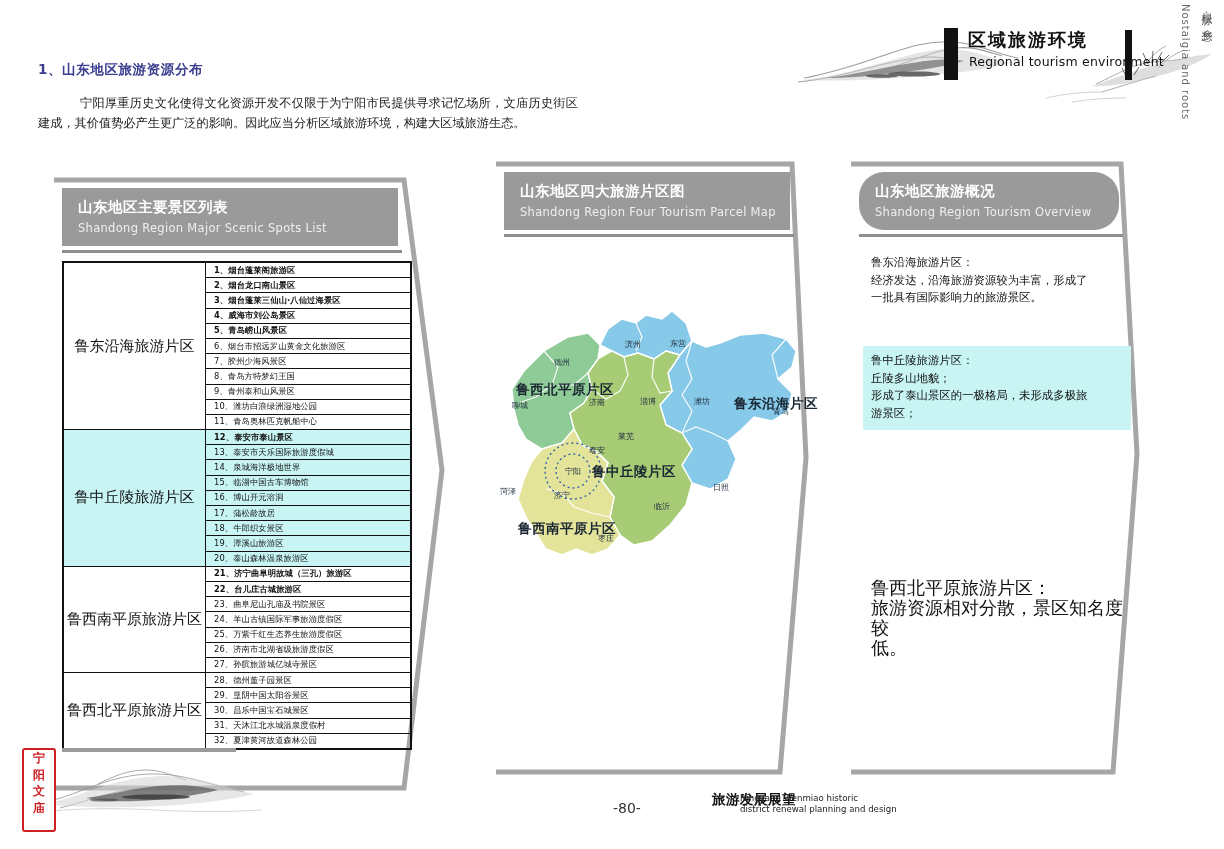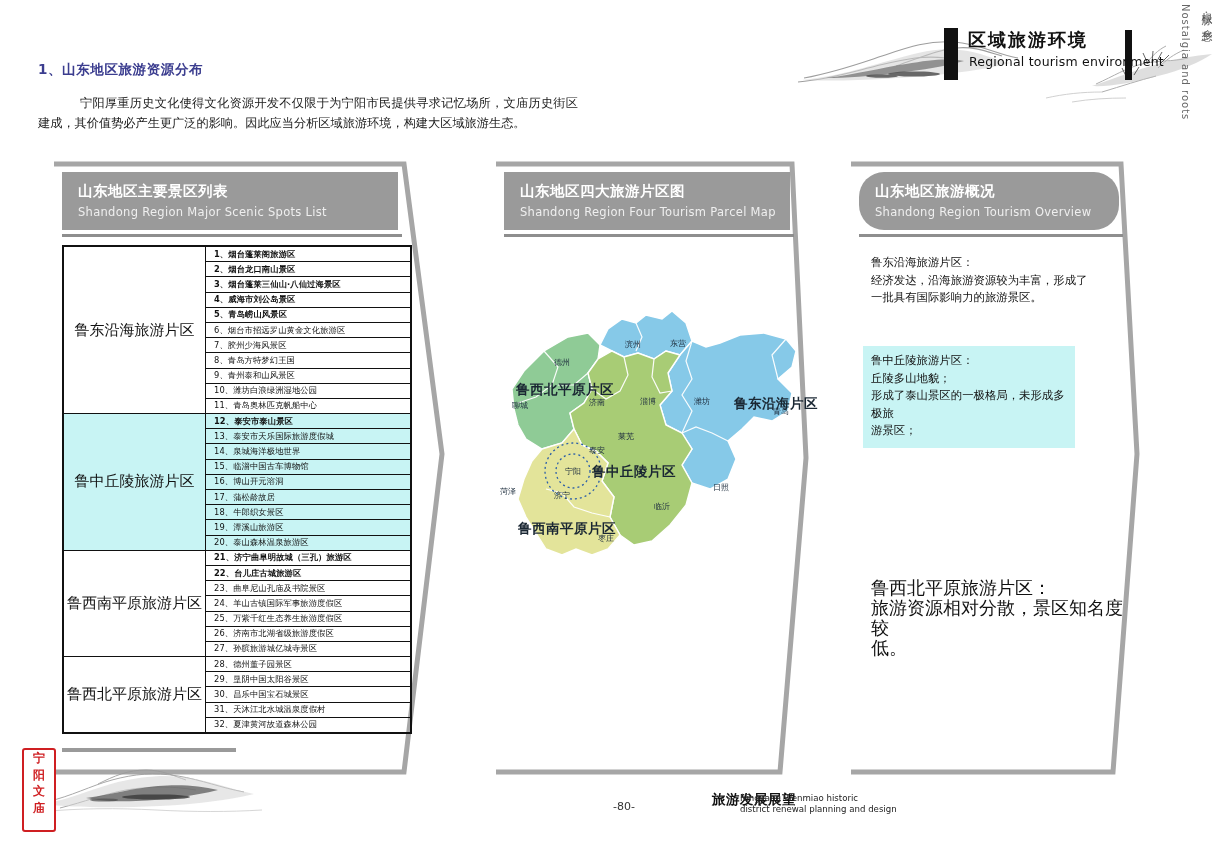--- a/index.html
+++ b/index.html
@@ -53,21 +53,21 @@
   .maplbl.region { font-size:13.5px; letter-spacing:.5px; }
   .maplbl.city { font-size:8px; font-weight:400; color:#203040; }
 
   
   .ov { position:absolute; font-size:11.4px; line-height:17.5px; color:#111; white-space:pre-line; }
   .ov.hl { background:#c8f4f4; padding:6px 8px 8px 8px; }
   .ov.big { font-size:18px; line-height:20px; }
 
   
   .foot-rule { position:absolute; height:4px; background:#9a9a9a; }
-  .pgnum { position:absolute; font-size:11px; color:#333; }
+  .pgnum { position:absolute; font-size:14px; color:#333; }
   .foot-cn { position:absolute; font-size:13.5px; font-weight:700; color:#111; letter-spacing:.5px; white-space:nowrap;}
   .foot-en { position:absolute; font-size:8.6px; color:#222; line-height:11px; width:175px; text-align:right;}
   .foot-tag { position:absolute; background:#3c3c3c; }
   .foot-tag span { position:absolute; left:0; right:0; top:7px; text-align:center; color:#fff; font-size:12.5px; letter-spacing:5px;}
 
   
   .seal { position:absolute; border:2.5px solid #cf1f22; border-radius:3px; background:#fff;}
   .seal span { display:block; text-align:center; color:#cf1f22; font-size:12px; font-weight:700; line-height:16.5px;}
   .ink-bottom { position:absolute; }
 </style>
@@ -115,21 +115,21 @@
   </div>
 
   <div class="hdr-vert">
     <div class="vtext" style="position:absolute; left:26px; top:0;">根脉 · 乡愁</div>
     <div class="vtext en" style="position:absolute; left:8px; top:0;">Nostalgia and roots</div>
   </div>
 
   <div class="sec-title">1、山东地区旅游资源分布</div>
   <div class="sec-para">宁阳厚重历史文化使得文化资源开发不仅限于为宁阳市民提供寻求记忆场所，文庙历史街区建成，其价值势必产生更广泛的影响。因此应当分析区域旅游环境，构建大区域旅游生态。</div>
 
-  <div class="panel" style="left:48px; top:158px; width:400px; height:620px;">
+  <div class="panel" style="left:48px; top:174px; width:400px; height:620px;">
     <div class="outline">
       <svg width="400" height="620" viewBox="0 0 400 620">
         <polyline points="6,6 356,6 394,296 356,614 6,614" fill="none" stroke="#a6a6a6" stroke-width="5"></polyline>
       </svg>
     </div>
 
     <div class="cap" style="left:14px; top:14px; width:336px; height:58px;">
       <div class="cap-cn">山东地区主要景区列表</div>
       <div class="cap-en">Shandong Region Major Scenic Spots List</div>
     </div>
@@ -334,21 +334,21 @@
     <div class="cap" style="left:14px; top:14px; width:260px; height:58px;border-radius:25px;">
       <div class="cap-cn">山东地区旅游概况</div>
       <div class="cap-en">Shandong Region Tourism Overview</div>
     </div>
     <div class="cap-rule" style="left:14px; top:76px; width:264px;"></div>
 
     <div id="overview-blocks" style="position:absolute; left:0; top:0; width:296px; height:620px;">
         <div class="ov" style="left: 26px; top: 96px; width: 252px;">鲁东沿海旅游片区：
 经济发达，沿海旅游资源较为丰富，形成了
 一批具有国际影响力的旅游景区。</div>
-        <div class="ov hl" style="left: 18px; top: 188px; width: 212px;">鲁中丘陵旅游片区：
+        <div class="ov hl" style="left: 18px; top: 188px; width: 268px;">鲁中丘陵旅游片区：
 丘陵多山地貌；
 形成了泰山景区的一极格局，未形成多极旅
 游景区；</div>
         <div class="ov big" style="left: 26px; top: 420px; width: 252px;">鲁西北平原旅游片区：
 旅游资源相对分散，景区知名度较
 低。</div>
       </div>
   </div>
 
   <div class="ink-bottom" style="left:38px; top:750px; width:230px; height:70px;">

